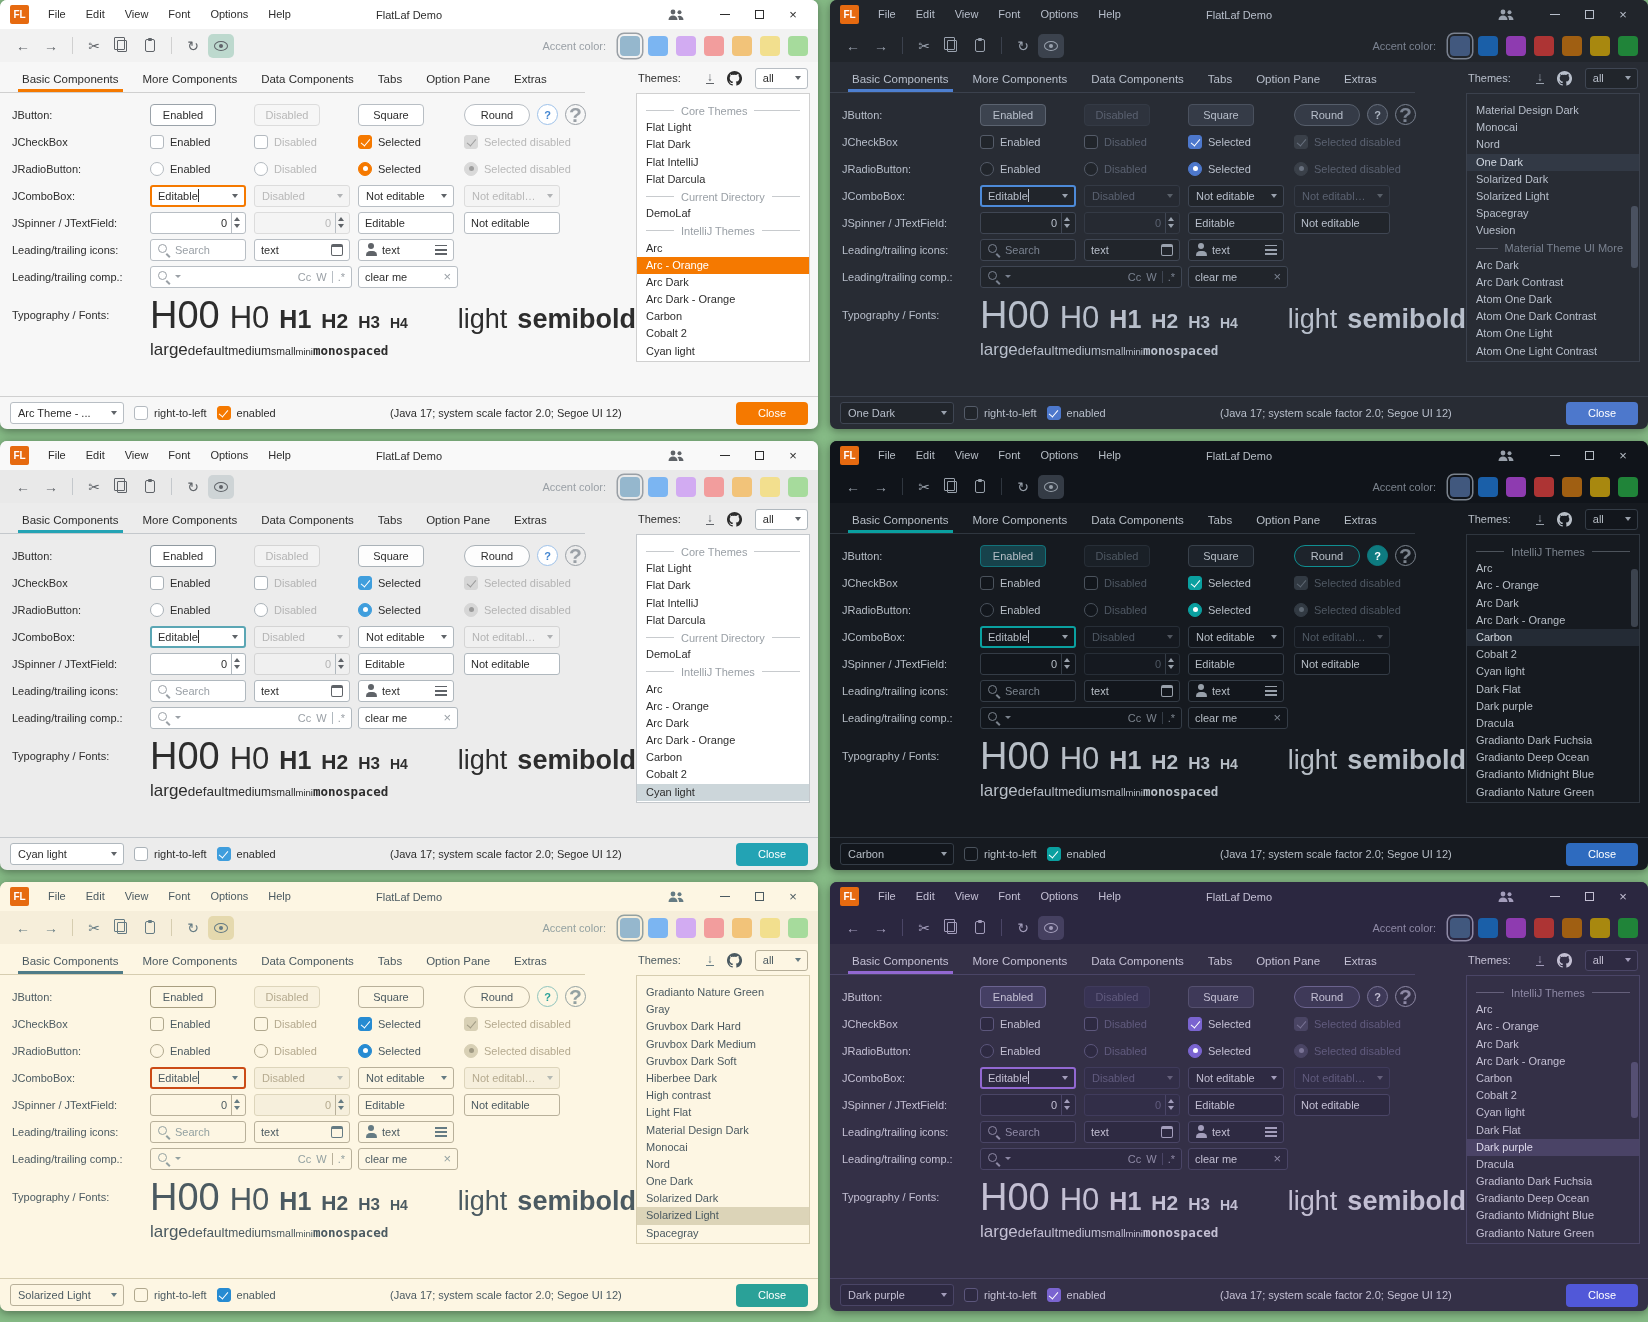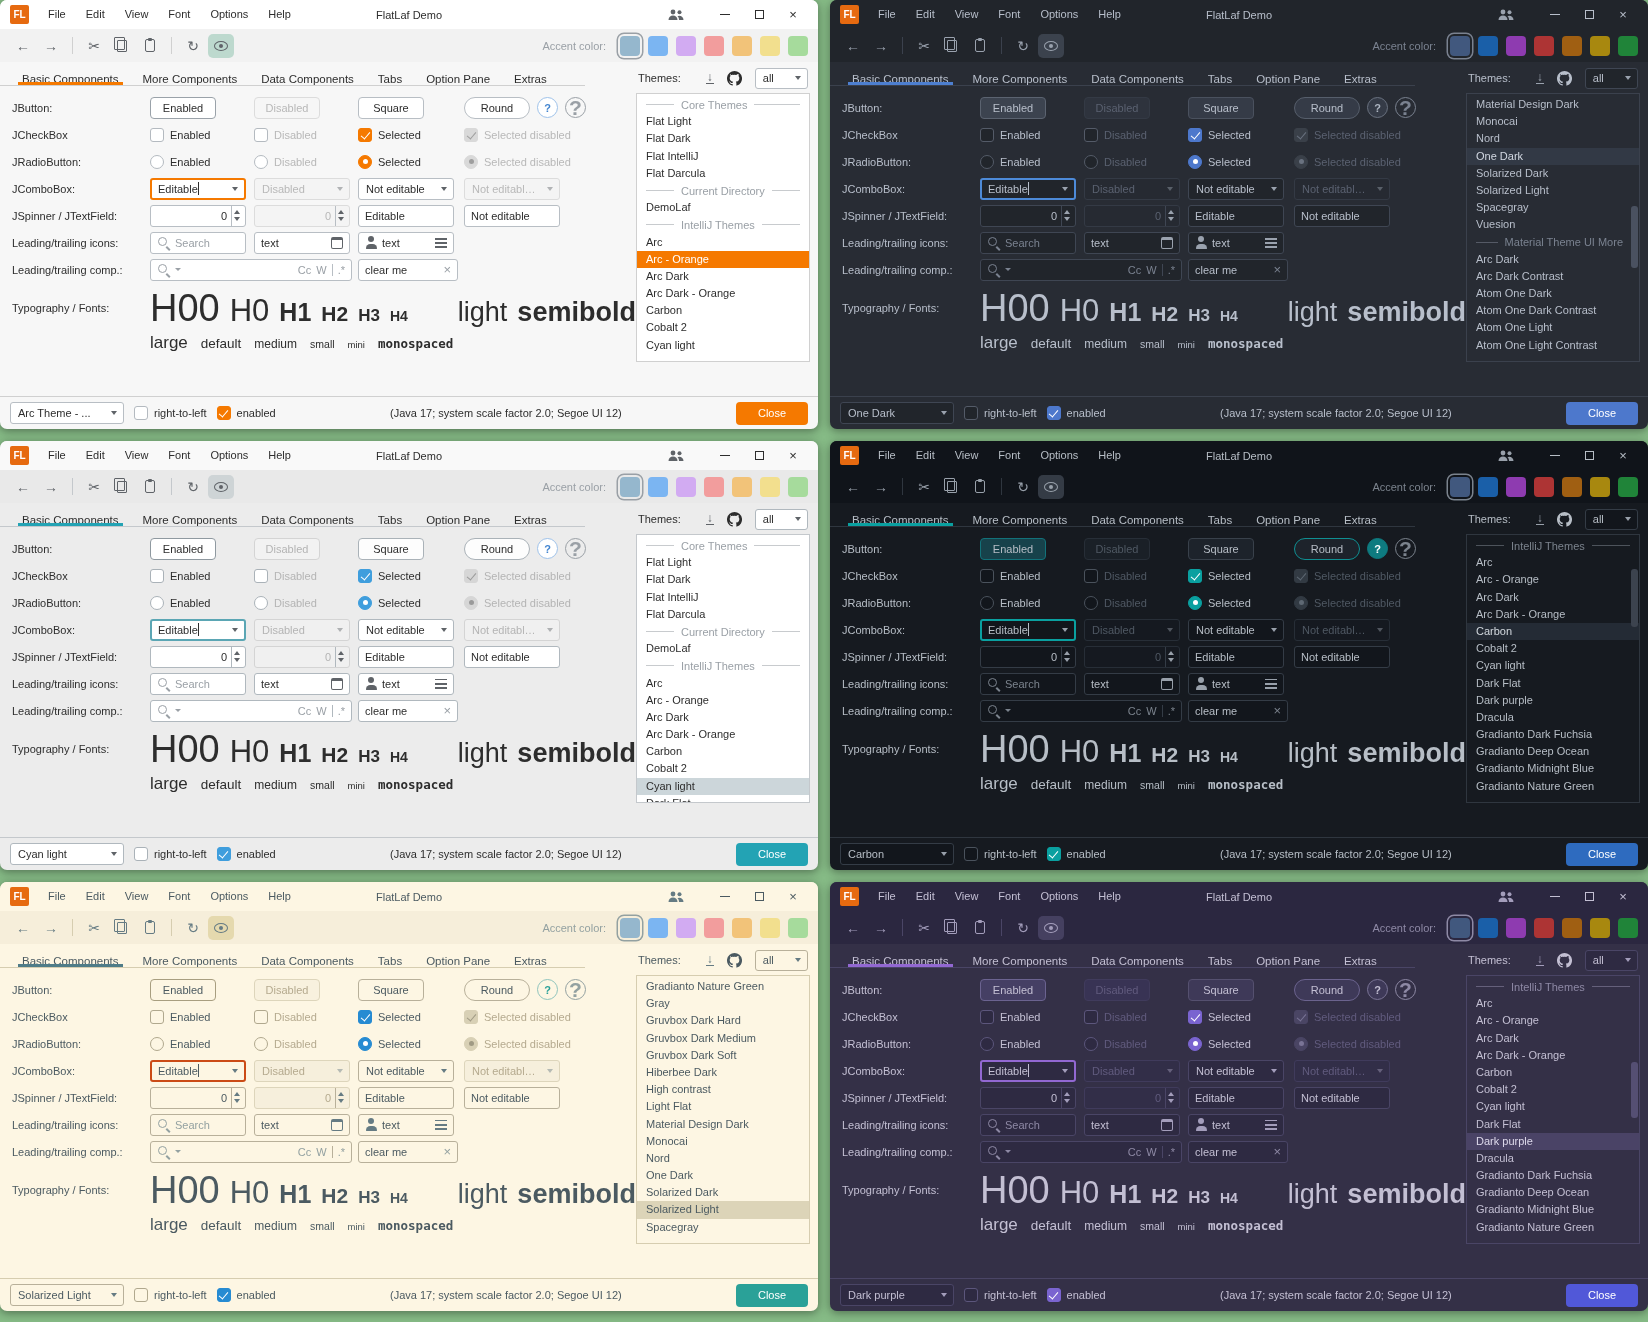--- a/index.html
+++ b/index.html
@@ -91,21 +91,21 @@
   .ic-paste{ position:relative; width:10px; height:13px; border:1.4px solid var(--icon); border-radius:2px;}
   .ic-paste::before{ content:""; position:absolute; top:-2px; left:2px; width:4px; height:3px;
     background:var(--icon); border-radius:1px;}
   .accent-label{ margin-left:auto; color:var(--muted); margin-right:4px; }
   .swatches{ display:flex; align-items:center; }
   .swatch{ width:20px; height:20px; border-radius:4px; margin-left:8px; }
   .swatch.sel{ box-shadow:0 0 0 2px var(--toolbar), 0 0 0 3.5px var(--muted); }
   
   .main{ flex:1; position:relative; }
   .tabbar{ display:flex; width:585px; border-bottom:1px solid var(--border); padding:6px 0 0 10px; }
-  .tab{ padding:5px 12px 0; position:relative; font-size:11.5px; white-space:nowrap; }
+  .tab{ padding:5px 12px 7px; position:relative; font-size:11.5px; white-space:nowrap; }
   .tab.sel::after{ content:""; position:absolute; left:8px; right:8px; bottom:0; height:3px; background:var(--tab); }
   .content{ padding:8px 214px 0 12px; }
   .crow{ display:grid; grid-template-columns:138px 104px 104px 106px 1fr; align-items:center; height:27px; }
   .rlabel{ white-space:nowrap; }
   .cell-flex{ display:flex; align-items:center; gap:7px; }
   .btn{ height:22px; width:66px; border:1px solid var(--btnborder); background:var(--btn); color:var(--fg);
     border-radius:4px; display:inline-flex; align-items:center; justify-content:center;
     font:11px "Liberation Sans",sans-serif; }
   .btn.default{ background:var(--defbtn); border-color:var(--defbtnborder); }
   .btn.disabled{ color:var(--disfg); border-color:var(--disborder); background:var(--disbtn); }
@@ -174,35 +174,35 @@
   .clear-x{ margin-left:auto; color:var(--muted); font-size:13px; }
   .fsep{ width:1px; height:12px; background:var(--cbxborder); }
   .typorow{ height:50px; }
   .typo-main{ grid-column:2/6; display:flex; align-items:baseline; gap:10px; white-space:nowrap; }
   .h00{ font-size:38px; } .h0{ font-size:31px; } .h1{ font-size:25px; font-weight:bold; }
   .h2{ font-size:21px; font-weight:bold; } .h3{ font-size:17px; font-weight:bold; }
   .h4{ font-size:14px; font-weight:bold; }
   .w-light{ font-size:27px; font-weight:300; margin-left:40px; }
   .w-semibold{ font-size:27px; font-weight:600; }
   .sizerow{ height:30px; align-items:start; }
-  .size-line{ grid-column:2/6; display:flex; align-items:baseline; gap:13px; }
+  .size-line{ grid-column:2/6; display:flex; align-items:baseline; }
   .sz-large{ font-size:17px; } .sz-default{ font-size:13.5px; } .sz-medium{ font-size:12px; }
   .sz-small{ font-size:10.5px; } .sz-mini{ font-size:9.5px; }
   .sz-mono{ font-size:12.5px; font-family:"DejaVu Sans Mono", monospace; font-weight:bold; }
   
   .themes-col{ position:absolute; top:5px; right:8px; bottom:34px; width:174px;
     display:flex; flex-direction:column; }
   .themes-head{ display:flex; align-items:center; height:26px; padding:0 2px 4px; gap:13px; }
   .dl-icon{ color:var(--icon); font-size:12px; font-weight:bold; border-bottom:1.8px solid var(--icon);
     line-height:11px; padding:0 1px; margin-left:12px;}
   .gh-icon{ display:flex; } .gh-icon svg{ fill:var(--fg); }
   .filter-combo{ margin-left:auto; height:21px; width:62px; border:1px solid var(--cbxborder);
     background:var(--field); border-radius:3px; display:flex; align-items:center; padding-left:7px; }
   .theme-list{ flex:1; border:1px solid var(--border); background:var(--list); overflow:hidden;
-    position:relative; padding-top:2px; }
+    position:relative; padding-top:8px; }
   .t-item{ height:17.2px; line-height:17.2px; padding:0 9px; white-space:nowrap; }
   .t-item.sel{ background:var(--selbg); color:var(--selfg); }
   .t-sep{ display:flex; align-items:center; height:17.2px; color:var(--muted); white-space:nowrap; }
   .t-sep::before{ content:""; width:28px; height:1px; background:var(--muted); opacity:.55; margin:0 7px 0 9px; }
   .t-sep::after{ content:""; flex:1; height:1px; background:var(--muted); opacity:.55; margin:0 9px 0 7px; }
   .scrollthumb{ position:absolute; right:1px; width:7px; background:var(--thumb); border-radius:3px; }
   
   .bottombar{ height:33px; flex:none; border-top:1px solid var(--border); display:flex;
     align-items:center; padding:0 10px; gap:10px; }
   .bcombo{ width:114px; }

